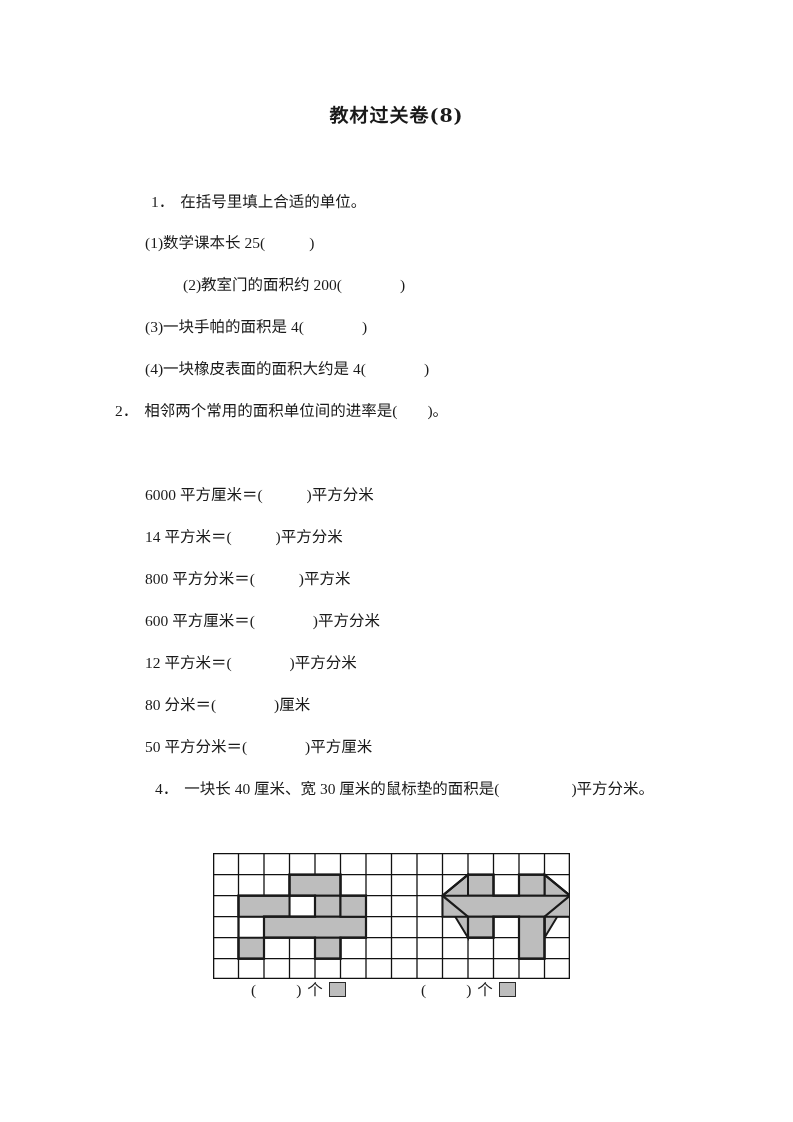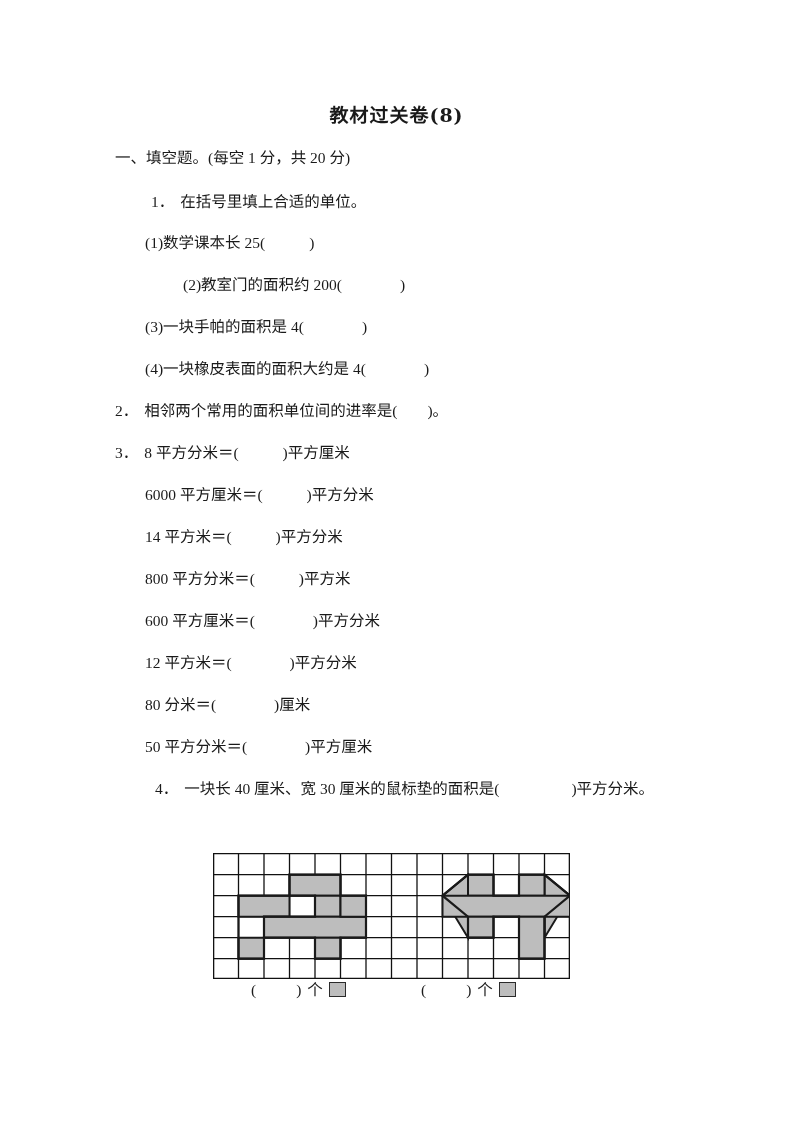--- a/index.html
+++ b/index.html
@@ -108,21 +108,20 @@
     box-sizing: border-box;
   }
 </style>
 </head>
 <body>
 
 <div class="page">
 
   <div class="doc-title">教材过关卷(8)</div>
 
-  <div class="body-text indent1" style="top:150px;">一、填空题。(每空 1 分，共 20 分)</div>
 
   <div class="body-text indent1" style="top:194px;margin-left:36px;">
     <span>1．</span><span style="display:inline-block;width:6px;"></span><span>在括号里填上合适的单位。</span>
   </div>
 
   <div class="body-text indent2" style="top:235px;">
     <span>(1)</span><span>数学课本长 25(</span><span class="blank-md"></span><span>)</span>
   </div>
 
   <div class="body-text indent2" style="top:277px;margin-left:38px;">
@@ -134,23 +133,20 @@
   </div>
 
   <div class="body-text indent2" style="top:361px;">
     <span>(4)</span><span>一块橡皮表面的面积大约是 4(</span><span class="blank-lg"></span><span>)</span>
   </div>
 
   <div class="body-text indent1" style="top:403px;">
     <span>2．</span><span style="display:inline-block;width:6px;"></span><span>相邻两个常用的面积单位间的进率是(</span><span class="blank-sm"></span><span>)。</span>
   </div>
 
-  <div class="body-text indent1" style="top:445px;">
-    <span>3．</span><span style="display:inline-block;width:6px;"></span><span>8 平方分米</span><span>＝(</span><span class="blank-md"></span><span>)</span><span>平方厘米</span>
-  </div>
 
   <div class="body-text indent3" style="top:487px;">
     <span>6000 平方厘米</span><span>＝(</span><span class="blank-md"></span><span>)</span><span>平方分米</span>
   </div>
 
   <div class="body-text indent3" style="top:529px;">
     <span>14 平方米</span><span>＝(</span><span class="blank-md"></span><span>)</span><span>平方分米</span>
   </div>
 
   <div class="body-text indent3" style="top:571px;">

